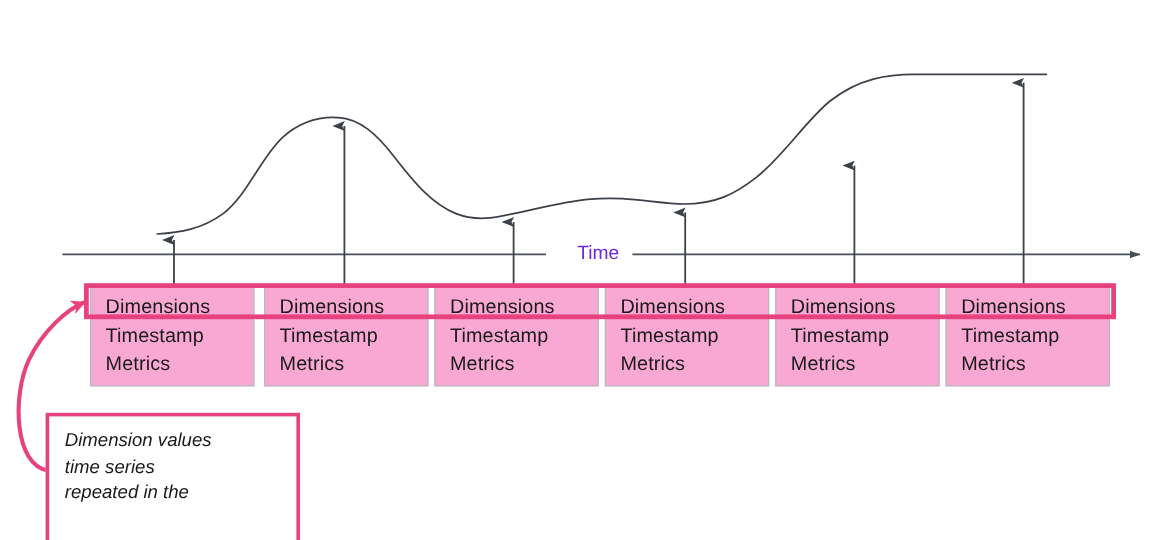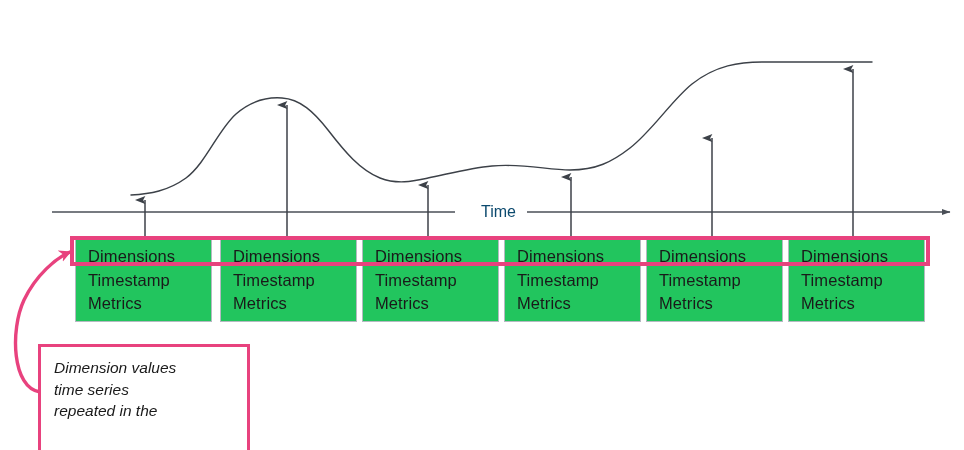--- a/index.html
+++ b/index.html
@@ -19,21 +19,21 @@
     position: absolute;
     left: 0;
     top: 0;
     width: 964px;
     height: 450px;
   }
   .record-box {
     position: absolute;
     box-sizing: border-box;
     border: 1.3px solid #b4bac1;
-    background: #22c55e;
+    background: #f9a8d4;
     padding: 6px 0 8px 12px;
   }
   .record-line {
     font-size: 16.5px;
     line-height: 23px;
     color: #1a1a1a;
     white-space: nowrap;
     letter-spacing: 0.1px;
   }
   .record-line.dim {
@@ -55,21 +55,21 @@
   }
   .callout-line {
     font-size: 15.5px;
     line-height: 21.5px;
     color: #1a1a1a;
     white-space: nowrap;
   }
   .axis-label {
     position: absolute;
     font-size: 16px;
-    color: #0c4a6e;
+    color: #6d28d9;
     background: #ffffff;
     padding: 0 7px;
     line-height: 18px;
   }
 </style>
 </head>
 <body>
 
 <svg id="canvas" viewBox="0 0 964 450">
   <defs>

